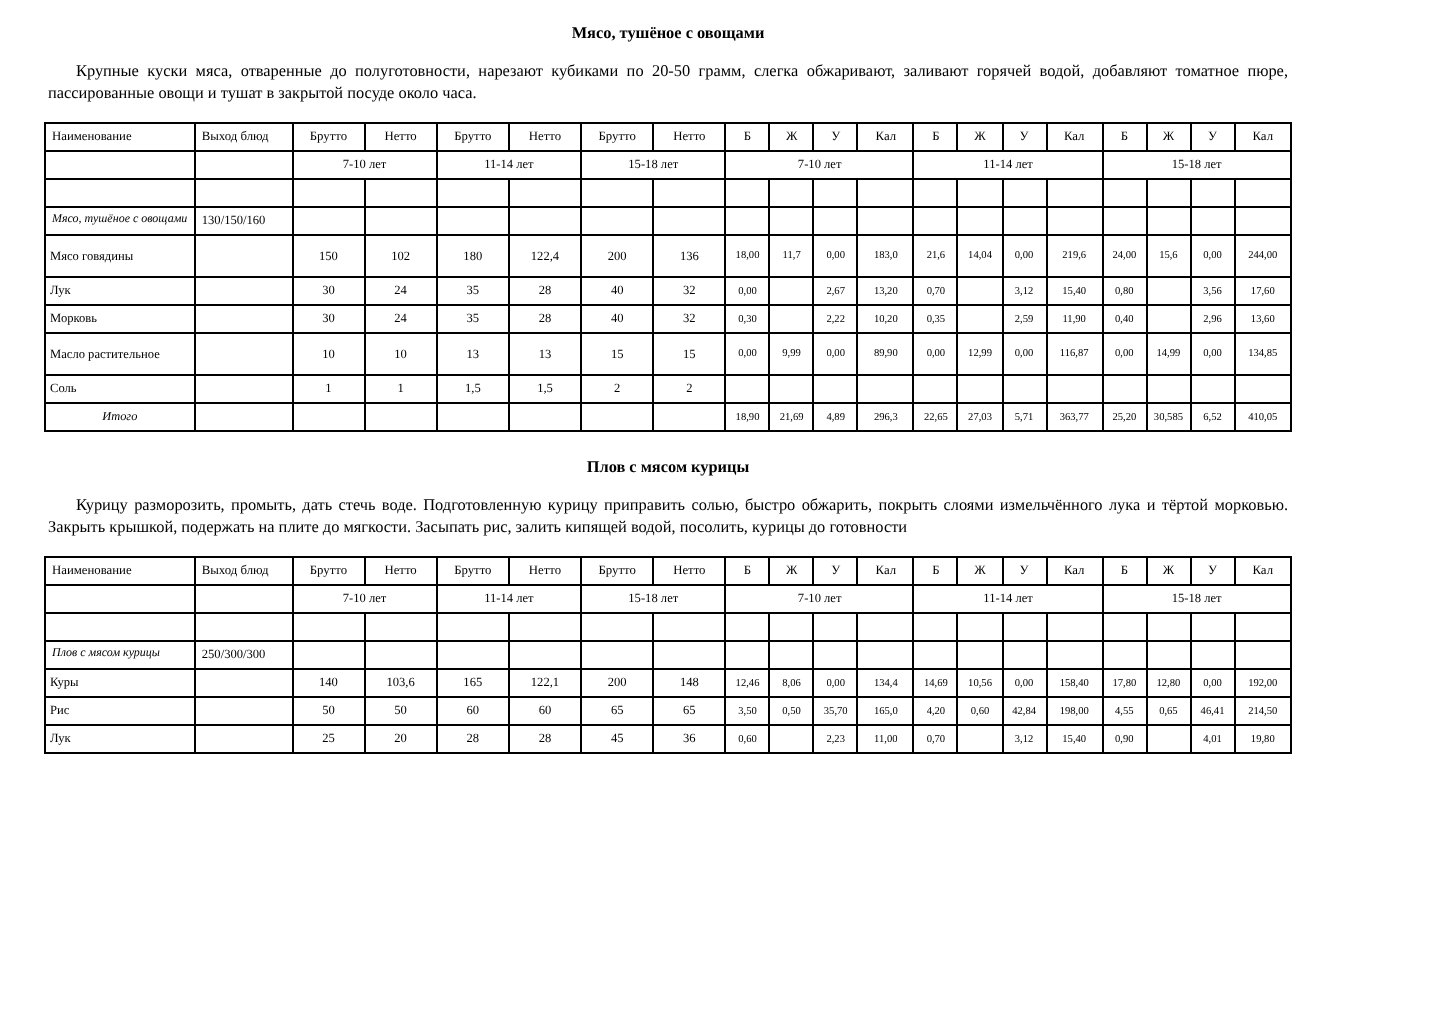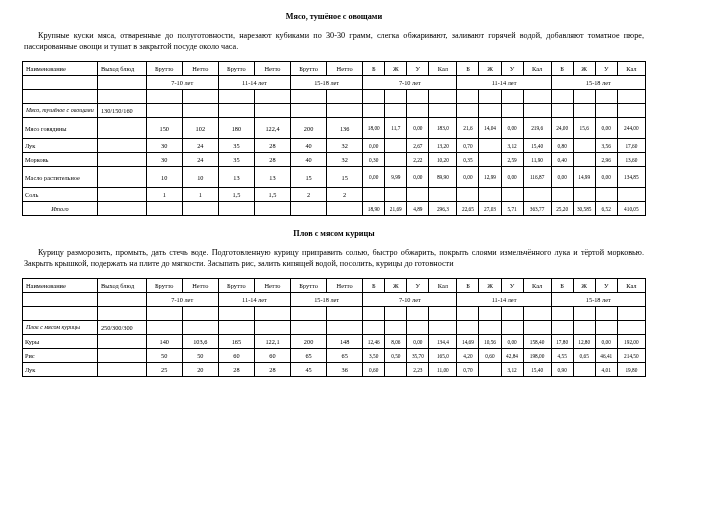--- a/index.html
+++ b/index.html
@@ -101,21 +101,21 @@
   }
   .norm-row td { height: 14px; }
   .norm-row.tall td { height: 18px; }
 </style>
 </head>
 <body>
 
 <div class="page">
 
   <div class="doc-title">Мясо, тушёное с овощами</div>
-  <p class="para">Крупные куски мяса, отваренные до полуготовности, нарезают кубиками по 30-30 грамм, слегка обжаривают, заливают горячей водой, добавляют томатное пюре, пассированные овощи и тушат в закрытой посуде  около часа.</p>
+  <p class="para">Крупные куски мяса, отваренные до полуготовности, нарезают кубиками по 20-50 грамм, слегка обжаривают, заливают горячей водой, добавляют томатное пюре, пассированные овощи и тушат в закрытой посуде  около часа.</p>
 
   <table class="recipe">
     <colgroup>
       <col style="width:11.2%">
         <col style="width:7.3%">
       <col style="width:5.4%">
         <col style="width:5.4%">
         <col style="width:5.4%">
         <col style="width:5.4%">
         <col style="width:5.4%">

